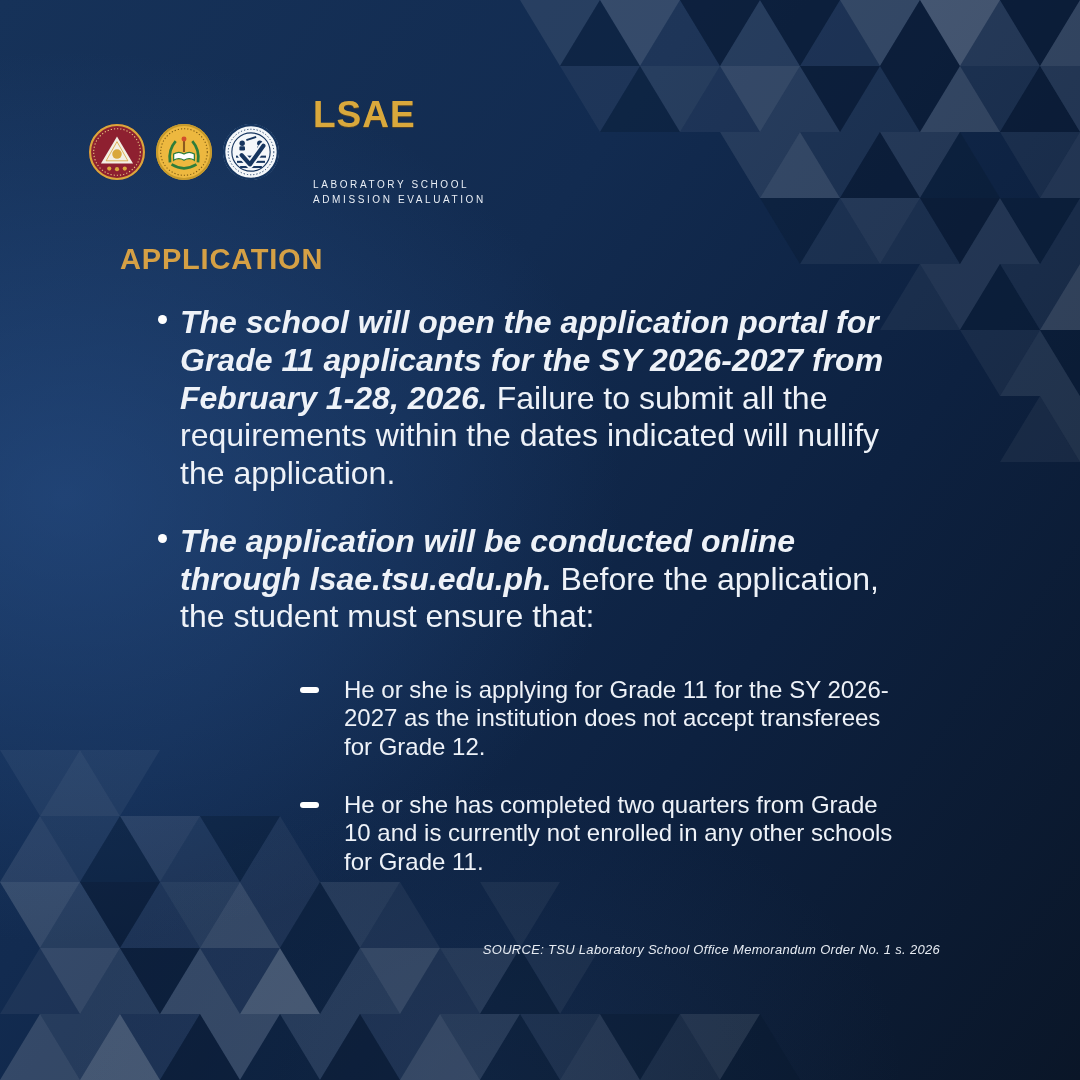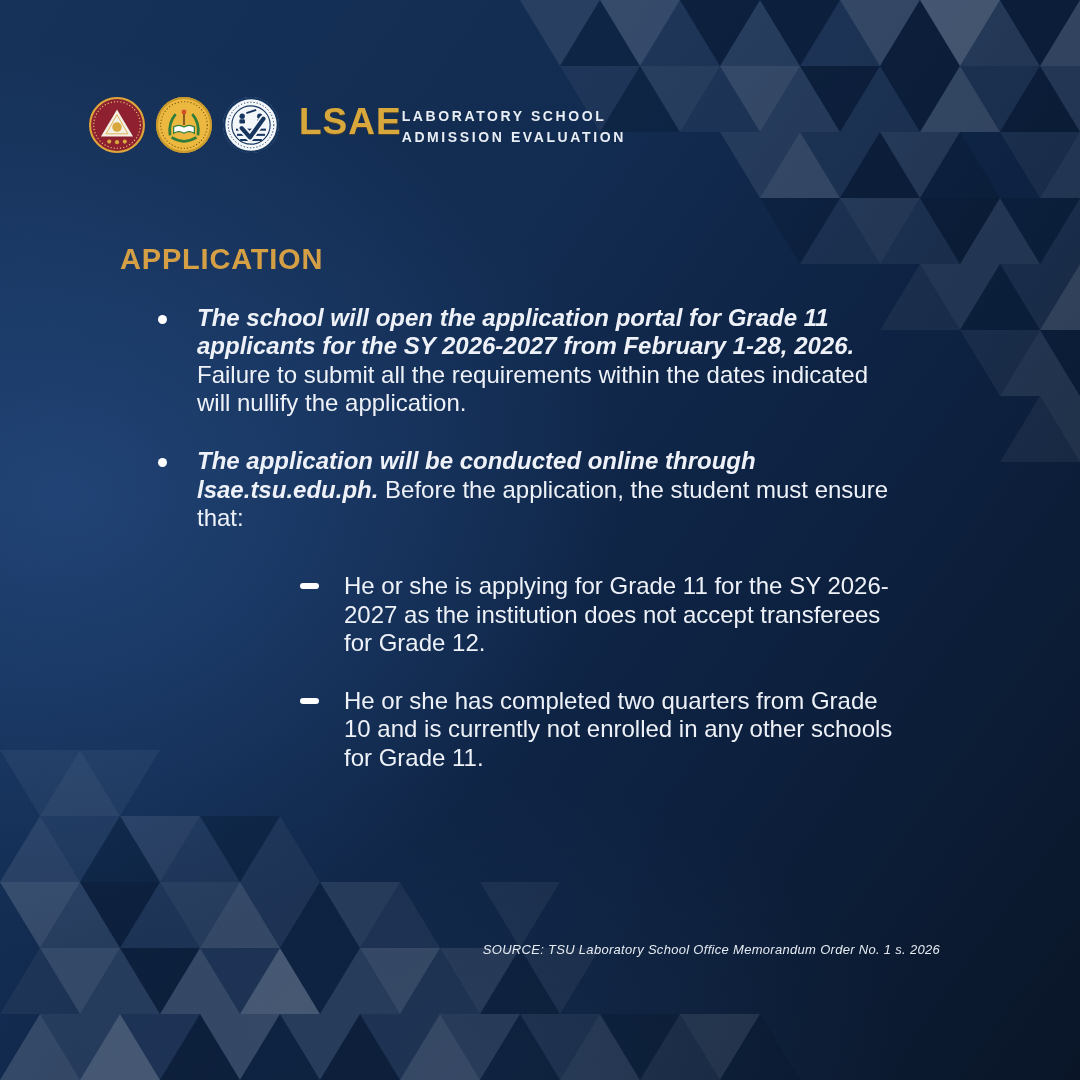--- a/index.html
+++ b/index.html
@@ -11,37 +11,37 @@
       radial-gradient(700px 500px at 45% 100%, rgba(60,95,140,0.14), rgba(60,95,140,0) 60%),
       linear-gradient(126deg, #163259 0%, #122b50 38%, #0d2140 66%, #0a1628 100%);
   }
   .mosaic{position:absolute;inset:0;pointer-events:none;}
   .tL1{fill:rgba(255,255,255,0.05);} .tL2{fill:rgba(255,255,255,0.09);}
   .tL3{fill:rgba(255,255,255,0.15);} .tL4{fill:rgba(255,255,255,0.22);}
   .tD1{fill:rgba(7,22,44,0.50);}    .tD2{fill:rgba(7,22,44,0.30);}
 
   .logos-row{position:absolute;left:88px;top:96px;display:flex;align-items:center;}
   .seal{width:58px;height:58px;margin-right:9px;flex:none;}
-  .brand{margin-left:10px;display:flex;flex-direction:row;}
+  .brand{margin-left:24px;display:flex;flex-direction:column;gap:42px;}
   .brand-acronym{
     font-size:37px;font-weight:800;letter-spacing:1px;line-height:1;
     color:#D9A83C;
     text-shadow:0 1px 0 rgba(120,80,20,0.55);
   }
-  .brand-tagline{font-size:14px;font-weight:700;letter-spacing:2.6px;color:#E9EEF5;line-height:1.45;margin-top:3px;}
+  .brand-tagline{font-size:10px;font-weight:400;letter-spacing:2.6px;color:#E9EEF5;line-height:1.45;margin-top:3px;}
 
   .page-title{
     position:absolute;left:120px;top:210px;
     color:#D5A045;font-size:29px;font-weight:800;letter-spacing:0.8px;line-height:1.15;
   }
 
   .content{position:absolute;left:158px;top:304px;color:#EEF2F8;}
   .bullet{display:flex;margin-bottom:30px;}
   .bullet-dot{width:9px;height:9px;border-radius:50%;background:#FFFFFF;margin-top:11px;margin-right:13px;flex:none;}
-  .bullet-text{width:705px;font-size:24px;line-height:1.18;margin-left:17px;}
+  .bullet-text{width:705px;font-size:32px;line-height:1.18;}
   .lead{font-weight:700;font-style:italic;}
 
   .sub-list{margin-left:142px;margin-top:40px;}
   .sub{display:flex;margin-bottom:30px;}
   .sub-dash{width:19px;height:6px;border-radius:3px;background:#FFFFFF;margin-top:11px;margin-right:25px;flex:none;}
   .sub-text{width:565px;font-size:24px;line-height:1.18;}
 
   .source-line{
     position:absolute;top:942px;right:140px;
     font-size:13px;font-style:italic;letter-spacing:0.3px;color:#E6EBF2;

